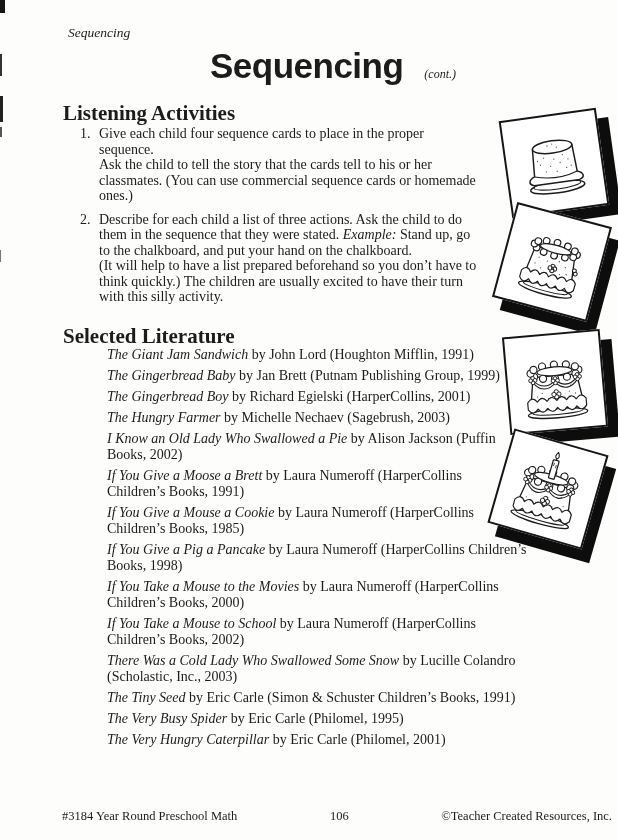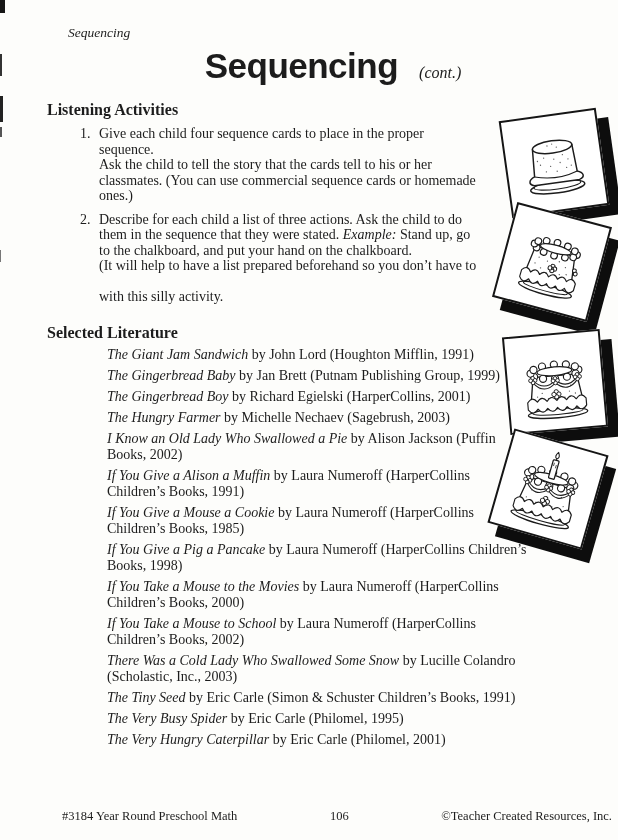--- a/index.html
+++ b/index.html
@@ -31,26 +31,26 @@
   .title-row{
     position:absolute;left:0;right:0;top:46px;
     text-align:center;transform:translateX(24px);
     white-space:nowrap;
   }
   .title-main{
     font-family:"Liberation Sans","DejaVu Sans",sans-serif;
     font-weight:700;font-size:35px;letter-spacing:-0.5px;
   }
   .title-cont{
-    font-style:italic;font-size:16px;margin-left:21px;
+    font-style:italic;font-size:12px;margin-left:21px;
   }
   
   .sec-heading{
-    position:absolute;left:47px;
-    font-weight:700;font-size:16px;
+    position:absolute;left:63px;
+    font-weight:700;font-size:21px;
   }
   .h-activities{top:101px;}
   .h-literature{top:324px;}
   
   .activities-list{
     position:absolute;left:80px;top:126px;width:400px;
     list-style:none;margin:0;padding:0;
     font-size:14px;line-height:15.5px;
   }
   .activities-list li{display:flex;margin-bottom:8px;}
@@ -113,34 +113,34 @@
         <span>ones.)</span>
       </div>
     </li>
     <li>
       <span class="num">2.</span>
       <div class="atext">
         <span>Describe for each child a list of three actions.  Ask the child to do</span><br>
         <span>them in the sequence that they were stated.  </span><span class="italic">Example:</span><span>  Stand up, go</span><br>
         <span>to the chalkboard, and put your hand on the chalkboard.</span><br>
         <span>(It will help to have a list prepared beforehand so you don’t have to</span><br>
-        <br>
+        <span>think quickly.)  The children are usually excited to have their turn</span><br>
         <span>with this silly activity.</span>
       </div>
     </li>
   </ol>
 
   <div class="sec-heading h-literature">Selected Literature</div>
   <ul class="literature-list">
     <li><span class="bt">The Giant Jam Sandwich</span><span> by John Lord (Houghton Mifflin, 1991)</span></li>
     <li><span class="bt">The Gingerbread Baby</span><span> by Jan Brett (Putnam Publishing Group, 1999)</span></li>
     <li><span class="bt">The Gingerbread Boy</span><span> by Richard Egielski (HarperCollins, 2001)</span></li>
     <li><span class="bt">The Hungry Farmer</span><span> by Michelle Nechaev (Sagebrush, 2003)</span></li>
     <li><span class="bt">I Know an Old Lady Who Swallowed a Pie</span><span> by Alison Jackson (Puffin</span><br><span>Books, 2002)</span></li>
-    <li><span class="bt">If You Give a Alison a Muffin</span><span> by Laura Numeroff (HarperCollins</span><br><span>Children’s Books, 1991)</span></li>
+    <li><span class="bt">If You Give a Moose a Brett</span><span> by Laura Numeroff (HarperCollins</span><br><span>Children’s Books, 1991)</span></li>
     <li><span class="bt">If You Give a Mouse a Cookie</span><span> by Laura Numeroff (HarperCollins</span><br><span>Children’s Books, 1985)</span></li>
     <li><span class="bt">If You Give a Pig a Pancake</span><span> by Laura Numeroff (HarperCollins Children’s</span><br><span>Books, 1998)</span></li>
     <li><span class="bt">If You Take a Mouse to the Movies</span><span> by Laura Numeroff (HarperCollins</span><br><span>Children’s Books, 2000)</span></li>
     <li><span class="bt">If You Take a Mouse to School</span><span> by Laura Numeroff (HarperCollins</span><br><span>Children’s Books, 2002)</span></li>
     <li><span class="bt">There Was a Cold Lady Who Swallowed Some Snow</span><span> by Lucille Colandro</span><br><span>(Scholastic, Inc., 2003)</span></li>
     <li><span class="bt">The Tiny Seed</span><span> by Eric Carle (Simon &amp; Schuster Children’s Books, 1991)</span></li>
     <li><span class="bt">The Very Busy Spider</span><span> by Eric Carle (Philomel, 1995)</span></li>
     <li><span class="bt">The Very Hungry Caterpillar</span><span> by Eric Carle (Philomel, 2001)</span></li>
   </ul>
 

